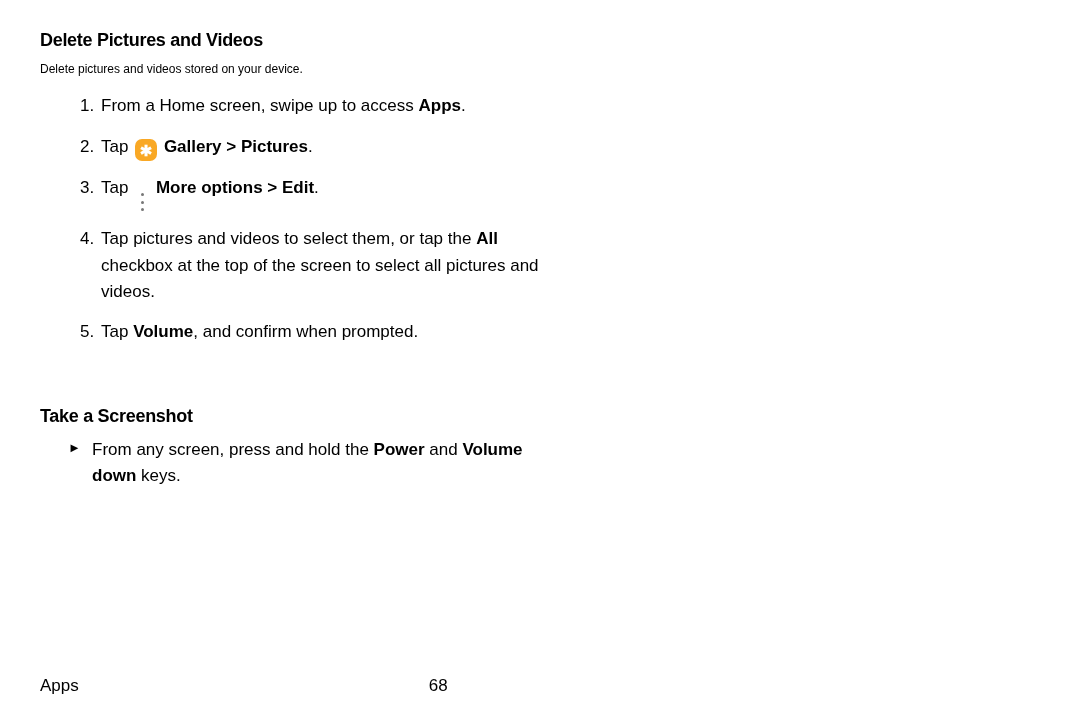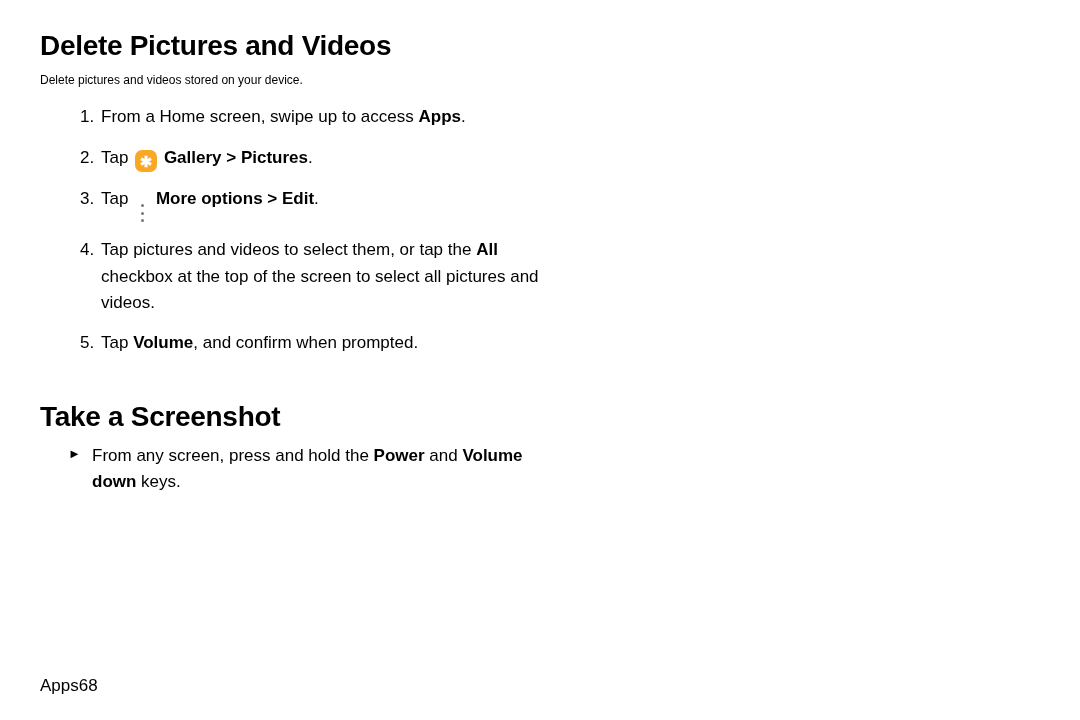--- a/index.html
+++ b/index.html
@@ -12,27 +12,27 @@
     color: #000;
   }
   .page {
     box-sizing: border-box;
     padding: 30px 40px 20px 40px;
     width: 600px;
     height: 720px;
     position: relative;
   }
   h2 {
-    font-size: 28px;
+    font-size: 18px;
     font-weight: 800;
     margin: 0 0 10px 0;
     letter-spacing: -0.3px;
   }
   h2.second {
-    margin-top: 44px;
+    margin-top: 60px;
   }
   .para {
     font-size: 12px;
     line-height: 1.45;
     margin: 0 0 14px 0;
   }
   ol {
     margin: 15px;
     padding-left: 44px;
     font-size: 17px;
@@ -95,21 +95,21 @@
   .bold { font-weight: 700; }
   .footer {
     position: absolute;
     bottom: 24px;
     left: 40px;
     right: 40px;
     display: flex;
     font-size: 17px;
   }
   .footer .fleft { flex: 0 0 auto; }
-  .footer .fpage { }
+  .footer .fpage { margin-left: 350px; }
 </style>
 </head>
 <body>
 
 <div class="page">
 
   <h2>Delete Pictures and Videos</h2>
 
   <p class="para">Delete pictures and videos stored on your device.</p>
 

